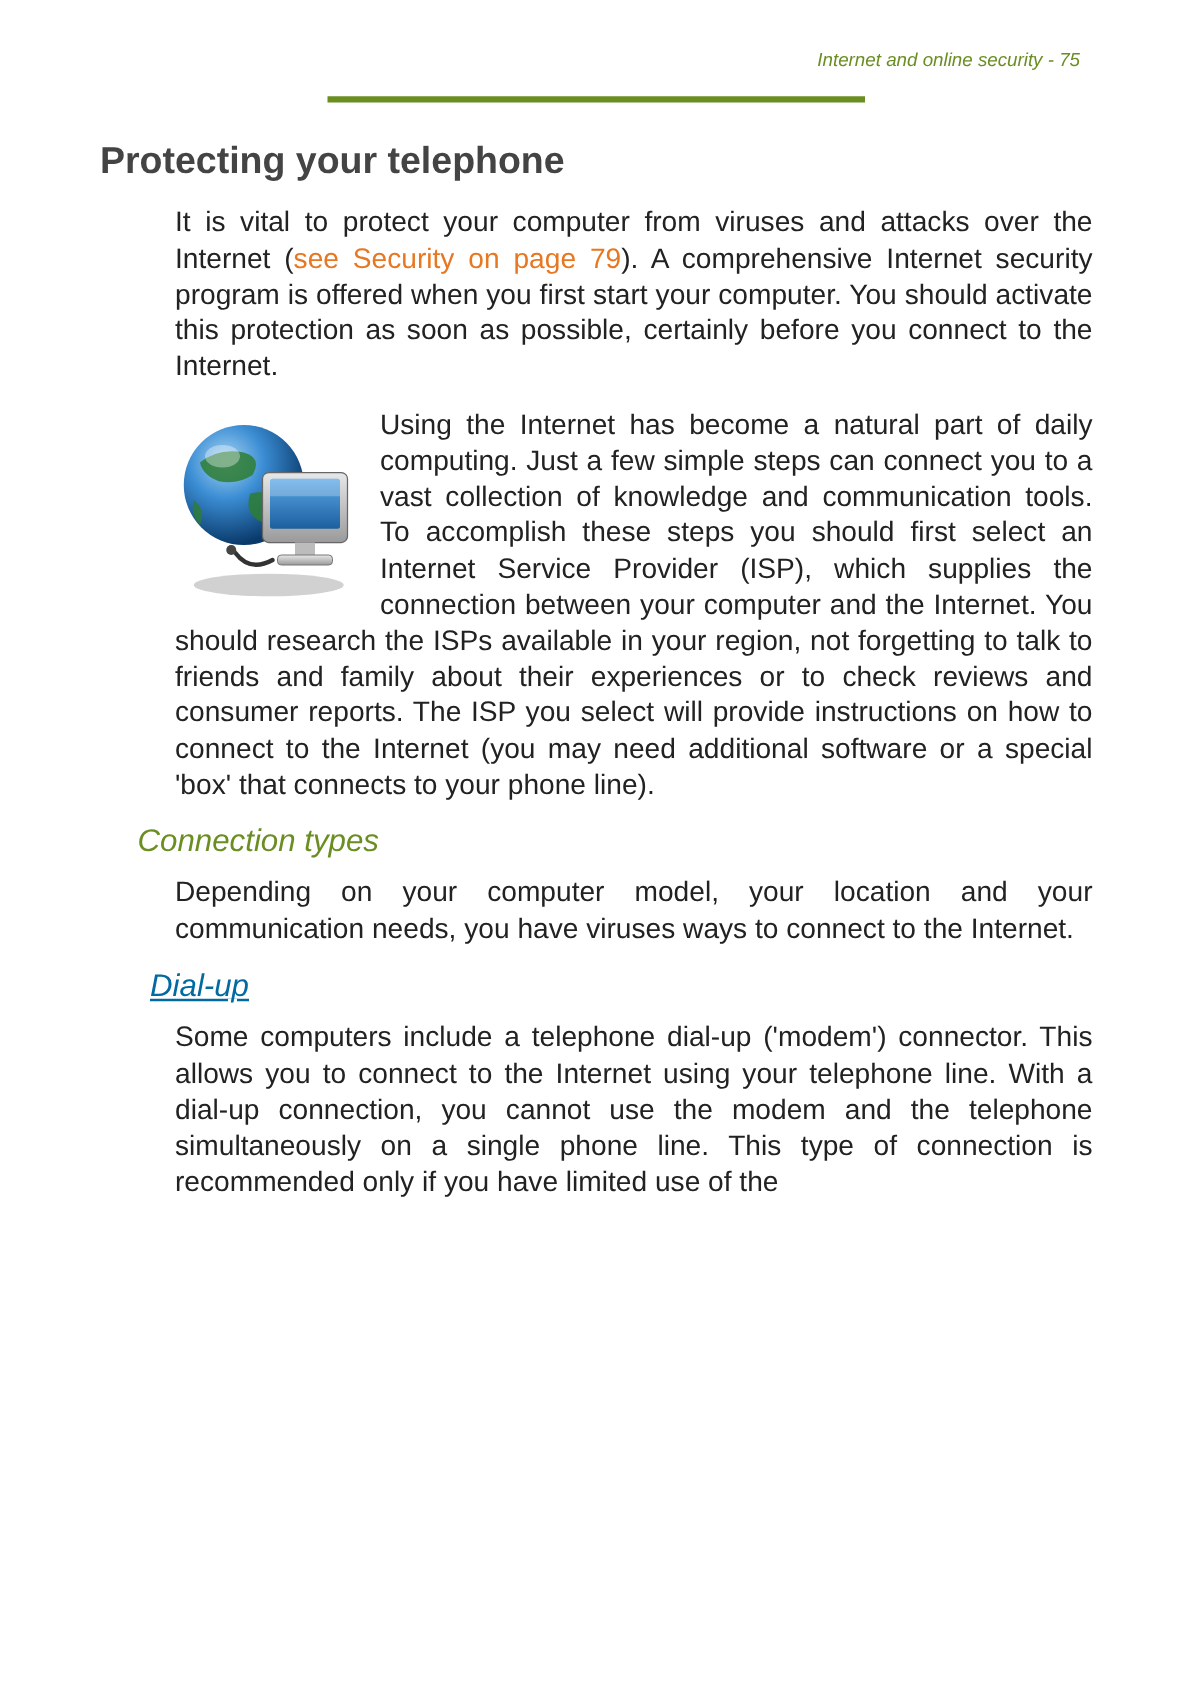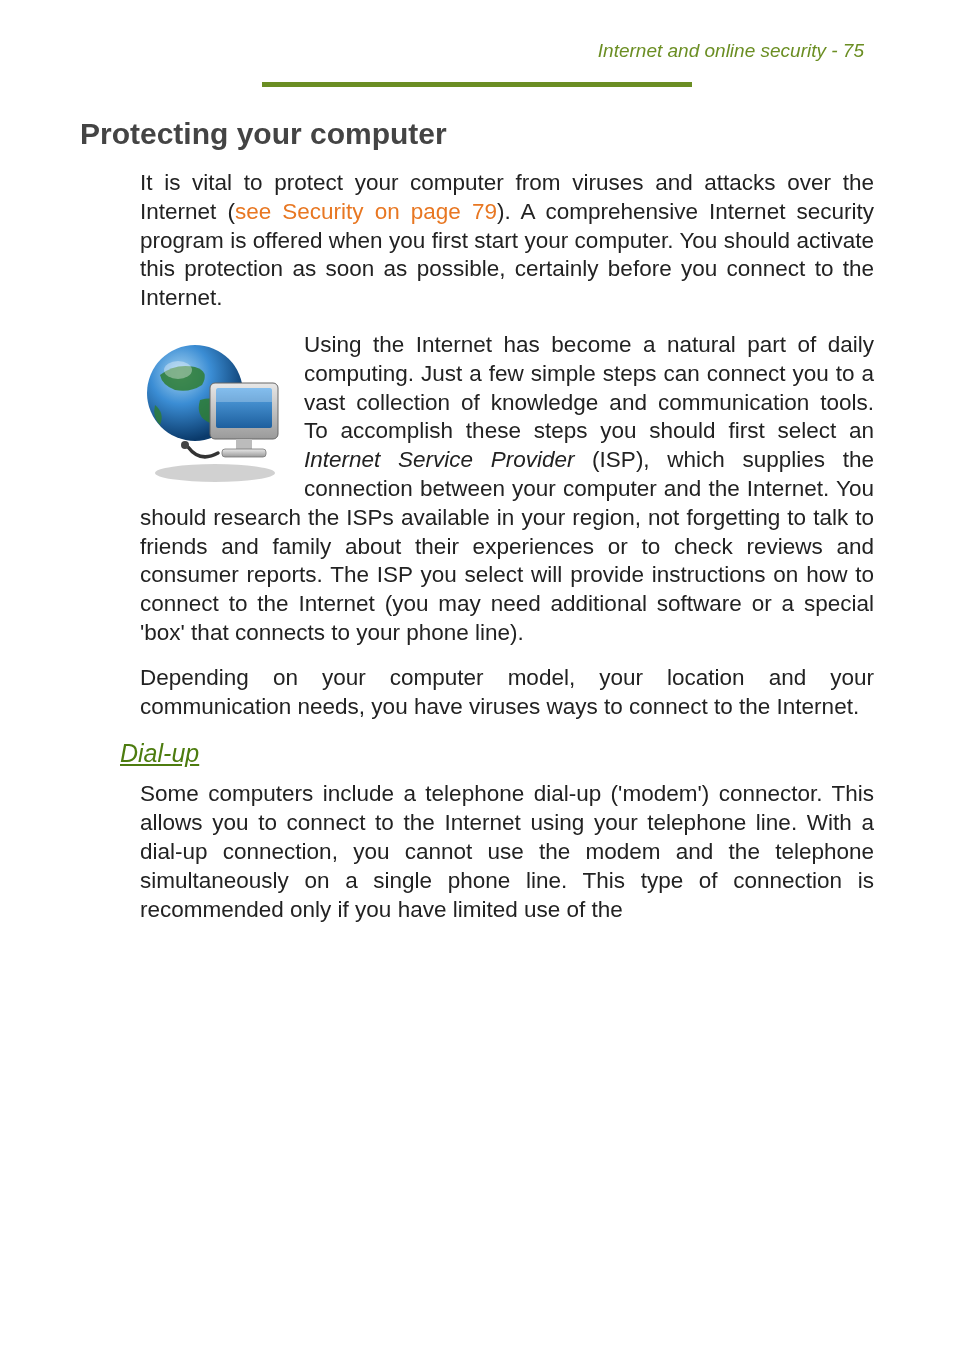--- a/index.html
+++ b/index.html
@@ -15,21 +15,21 @@
     color: #000000;
     position: relative;
   }
   .page {
     padding: 40px 80px 40px 80px;
   }
   .running-header {
     text-align: right;
     font-style: italic;
     color: #6b8e23;
-    font-size: 19px;
+    font-size: 15px;
     margin-bottom: 20px;
     padding-right: 10px;
   }
   .main-title {
     color: #6db33f;
     font-size: 42px;
     font-weight: bold;
     text-align: center;
     letter-spacing: 2px;
     margin-bottom: 10px;
@@ -60,21 +60,20 @@
     text-align: justify;
     margin-left: 60px;
     margin-bottom: 18px;
     color: #222;
   }
   .link-text {
     color: #e87722;
     font-weight: normal;
   }
   .isp-italic {
-    font-style: italic;
   }
   .isp-block {
     margin-left: 60px;
     margin-bottom: 16px;
   }
   .isp-block::after {
     content: "";
     display: block;
     clear: both;
   }
@@ -93,40 +92,40 @@
   }
   .subhead-italic {
     color: #6b8e23;
     font-style: italic;
     font-size: 25px;
     margin-left: 30px;
     margin-bottom: 12px;
     margin-top: 6px;
   }
   .subhead-underline {
-    color: #4d7c0f;
+    color: #0369a1;
     font-style: italic;
     font-size: 25px;
     text-decoration: underline;
     margin-left: 40px;
     margin-bottom: 12px;
     margin-top: 6px;
   }
 </style>
 </head>
 <body>
 
 <div class="page">
 
   <div class="running-header">Internet and online security - 75</div>
 
   <div class="title-underline"></div>
 
 
-  <div class="section-h2">Protecting your computer</div>
+  <div class="section-h2">Protecting your telephone</div>
 
   <p class="body-text">
     <span>It is vital to protect your computer from viruses and attacks over the Internet (</span><span class="link-text">see Security on page 79</span><span>). A comprehensive Internet security program is offered when you first start your computer. You should activate this protection as soon as possible, certainly before you connect to the Internet.</span>
   </p>
 
 
   <div class="isp-block">
     <span class="icon-float">
       <svg viewBox="0 0 150 150" width="150" height="150">
         <defs>
@@ -157,20 +156,21 @@
         <rect x="82" y="114" width="44" height="8" rx="3" fill="url(#frameGrad)" stroke="#777" stroke-width="0.8"></rect>
         <path d="M 48 112 Q 60 128 78 118" stroke="#333" stroke-width="3.5" fill="none" stroke-linecap="round"></path>
         <circle cx="45" cy="110" r="4" fill="#444"></circle>
       </svg>
     </span>
     <p class="isp-para">
       <span>Using the Internet has become a natural part of daily computing. Just a few simple steps can connect you to a vast collection of knowledge and communication tools. To accomplish these steps you should first select an </span><span class="isp-italic">Internet Service Provider</span><span> (ISP), which supplies the connection between your computer and the Internet. You should research the ISPs available in </span><span>your region, not forgetting to talk to friends and family about their experiences or to check reviews and consumer reports. The ISP you select will provide instructions on how to connect to the Internet (you may need additional software or a special 'box' that connects to your phone line).</span>
     </p>
   </div>
 
+  <div class="subhead-italic">Connection types</div>
 
   <p class="body-text">Depending on your computer model, your location and your communication needs, you have viruses ways to connect to the Internet.</p>
 
   <div class="subhead-underline">Dial-up</div>
 
   <p class="body-text">Some computers include a telephone dial-up ('modem') connector. This allows you to connect to the Internet using your telephone line. With a dial-up connection, you cannot use the modem and the telephone simultaneously on a single phone line. This type of connection is recommended only if you have limited use of the</p>
 
 </div>
 
 </body></html>

